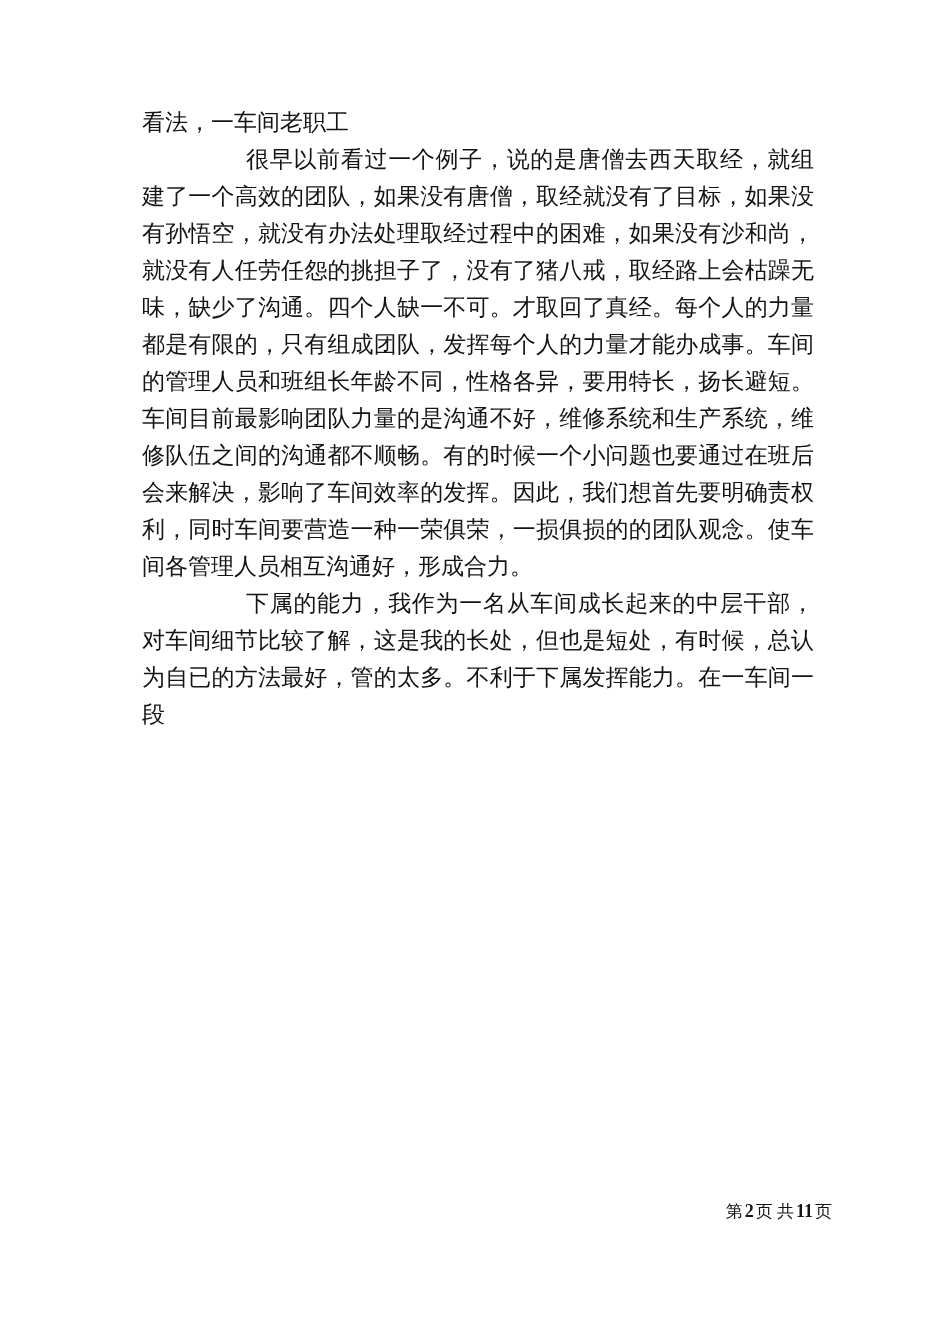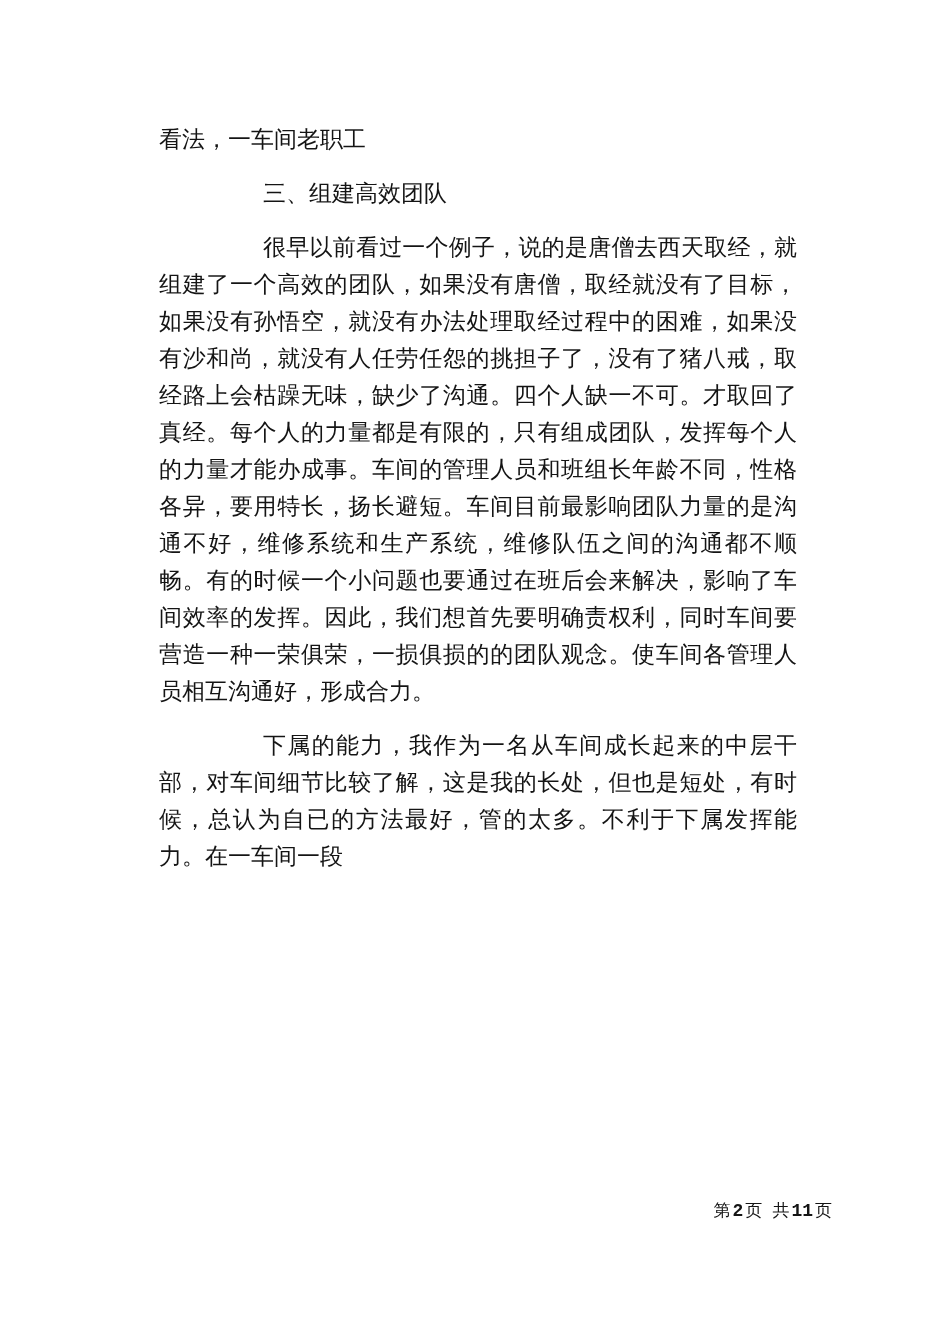--- a/index.html
+++ b/index.html
@@ -17,50 +17,49 @@
     }
     .doc-body {
       position: absolute;
       left: 142px;
       top: 104px;
       width: 672px;
       font-size: 23px;
       line-height: 37px;
     }
     .doc-body p {
-      margin: 17px;
+      margin: 0;
       padding: 0;
       text-align: justify;
       text-justify: inter-ideograph;
       word-break: break-all;
     }
     .doc-body p.indent {
       text-indent: 104px;
     }
     .page-footer {
       position: absolute;
       top: 1200px;
       right: 118px;
       font-size: 17px;
       line-height: 22px;
       color: #141414;
-      font-family: Liberation Mono, monospace;
+      font-family: Liberation Serif, serif;
       white-space: nowrap;
     }
     .page-footer .num {
       font-weight: bold;
       font-size: 18px;
       padding: 0 2px;
     }
   </style>
 </head>
 <body>
 
 <div class="doc-body" id="docBody">
     <p>看法，一车间老职工</p>
-    <p class="indent">三、组建高效团队</p>
     <p class="indent">很早以前看过一个例子，说的是唐僧去西天取经，就组建了一个高效的团队，如果没有唐僧，取经就没有了目标，如果没有孙悟空，就没有办法处理取经过程中的困难，如果没有沙和尚，就没有人任劳任怨的挑担子了，没有了猪八戒，取经路上会枯躁无味，缺少了沟通。四个人缺一不可。才取回了真经。每个人的力量都是有限的，只有组成团队，发挥每个人的力量才能办成事。车间的管理人员和班组长年龄不同，性格各异，要用特长，扬长避短。车间目前最影响团队力量的是沟通不好，维修系统和生产系统，维修队伍之间的沟通都不顺畅。有的时候一个小问题也要通过在班后会来解决，影响了车间效率的发挥。因此，我们想首先要明确责权利，同时车间要营造一种一荣俱荣，一损俱损的的团队观念。使车间各管理人员相互沟通好，形成合力。</p>
     <p class="indent">下属的能力，我作为一名从车间成长起来的中层干部，对车间细节比较了解，这是我的长处，但也是短处，有时候，总认为自已的方法最好，管的太多。不利于下属发挥能力。在一车间一段</p>
   </div>
 
 <div class="page-footer">
   <span>第</span><span class="num">2</span><span>页 共</span><span class="num">11</span><span>页</span>
 </div>
 
 </body></html>

